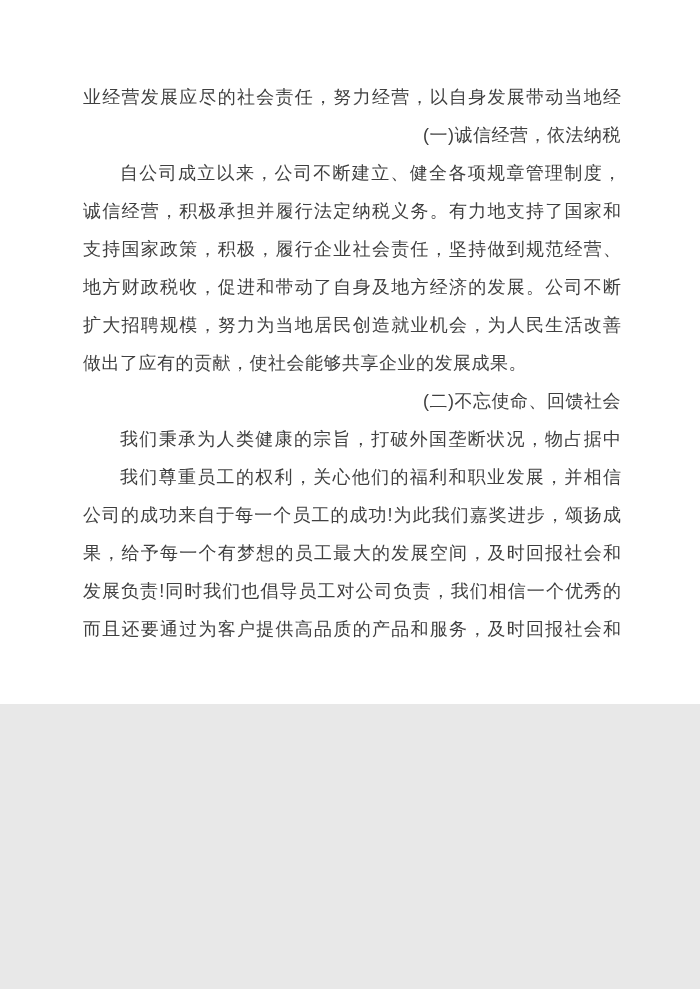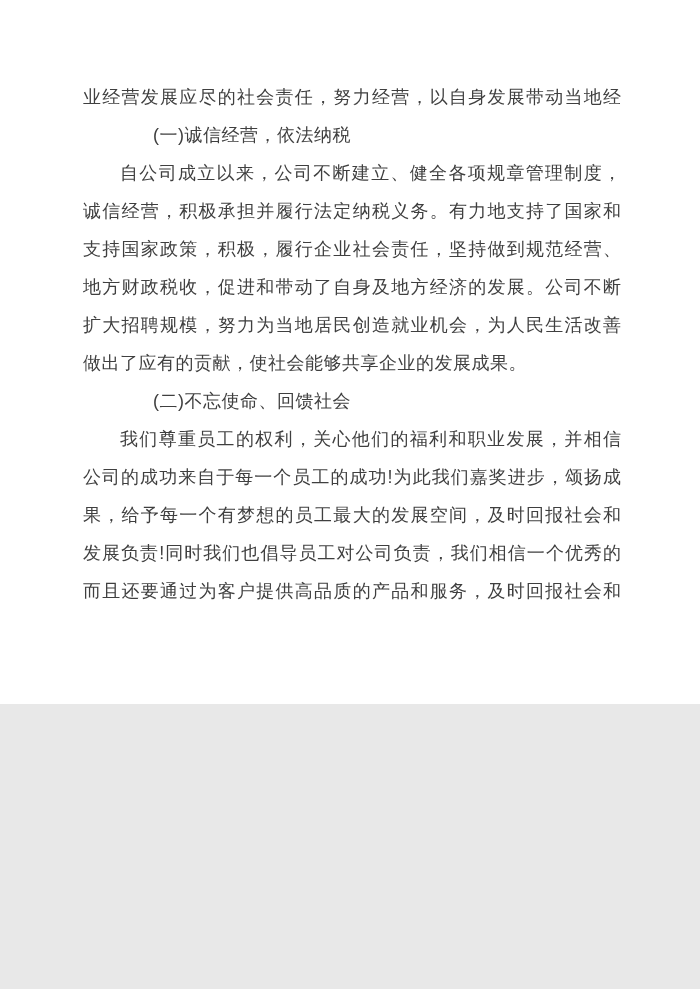--- a/index.html
+++ b/index.html
@@ -24,21 +24,21 @@
     line-height:38px;
     white-space:nowrap;
     letter-spacing:0.5px;
   }
   .justify {
     text-align:justify;
     text-align-last:justify;
     letter-spacing:0;
   }
   .indent  { text-indent:37px; }
-  .heading { text-indent:70px; }
+  .heading { text-indent:70px;text-align:right; }
   .company-line {
     position:absolute;
     left:83px; top:840px;
     width:538px;
     text-align:right;
     padding-right:0;
     box-sizing:border-box;
     color:#3f3f3f;
     font-size:18.5px;
     line-height:26px;
@@ -79,20 +79,21 @@
   <div class="textblock">
     <div class="line justify">业经营发展应尽的社会责任，努力经营，以自身发展带动当地经</div>
     <div class="line heading">(一)诚信经营，依法纳税</div>
     <div class="line indent justify">自公司成立以来，公司不断建立、健全各项规章管理制度，</div>
     <div class="line justify">诚信经营，积极承担并履行法定纳税义务。有力地支持了国家和</div>
     <div class="line justify">支持国家政策，积极，履行企业社会责任，坚持做到规范经营、</div>
     <div class="line justify">地方财政税收，促进和带动了自身及地方经济的发展。公司不断</div>
     <div class="line justify">扩大招聘规模，努力为当地居民创造就业机会，为人民生活改善</div>
     <div class="line">做出了应有的贡献，使社会能够共享企业的发展成果。</div>
     <div class="line heading">(二)不忘使命、回馈社会</div>
+    <div class="line indent justify">我们秉承为人类健康的宗旨，打破外国垄断状况，物占据中</div>
     <div class="line indent justify">我们尊重员工的权利，关心他们的福利和职业发展，并相信</div>
     <div class="line justify">公司的成功来自于每一个员工的成功!为此我们嘉奖进步，颂扬成</div>
     <div class="line justify">果，给予每一个有梦想的员工最大的发展空间，及时回报社会和</div>
     <div class="line justify">发展负责!同时我们也倡导员工对公司负责，我们相信一个优秀的</div>
     <div class="line justify">而且还要通过为客户提供高品质的产品和服务，及时回报社会和</div>
   </div>
 
   <div class="company-line">朝阳聚典泰（信丰）科技有限公司</div>
   <div class="date-line">2024 年 1 月 5 日</div>
 

